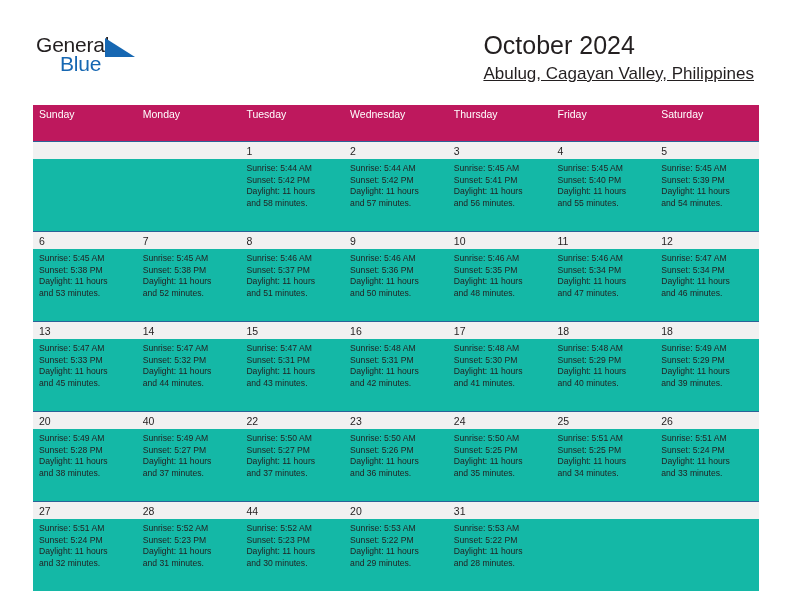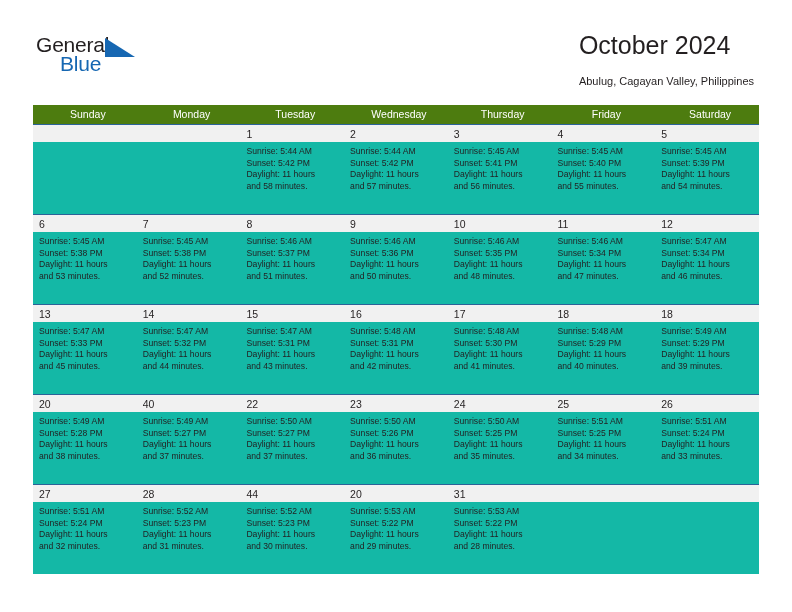--- a/index.html
+++ b/index.html
@@ -70,39 +70,39 @@
     top: 30px;
     text-align: left;
   }
   .cal-title {
     font-size: 25px;
     color: #231f20;
     line-height: 30px;
     white-space: nowrap;
   }
   .cal-subtitle {
-    margin-top: 13px;
-    font-size: 11px;
+    margin-top: 6px;
+    font-size: 17px;
     color: #231f20;
     line-height: 16px;
     white-space: nowrap;
+    text-decoration: underline;
   }
 
   
   .calendar {
     position: absolute;
     left: 33px;
     top: 105px;
     width: 726px;
   }
   .dow-row {
     display: flex;
-    background: #4d7c0f;
-    height: 19px;
-    text-align: center;
+    background: #be185d;
+    height: 36px;
   }
   .dow-cell {
     width: 103.71px;
     box-sizing: border-box;
     padding: 3px 0 0 6px;
     font-size: 10.5px;
     color: #ffffff;
     line-height: 13px;
     white-space: nowrap;
   }

